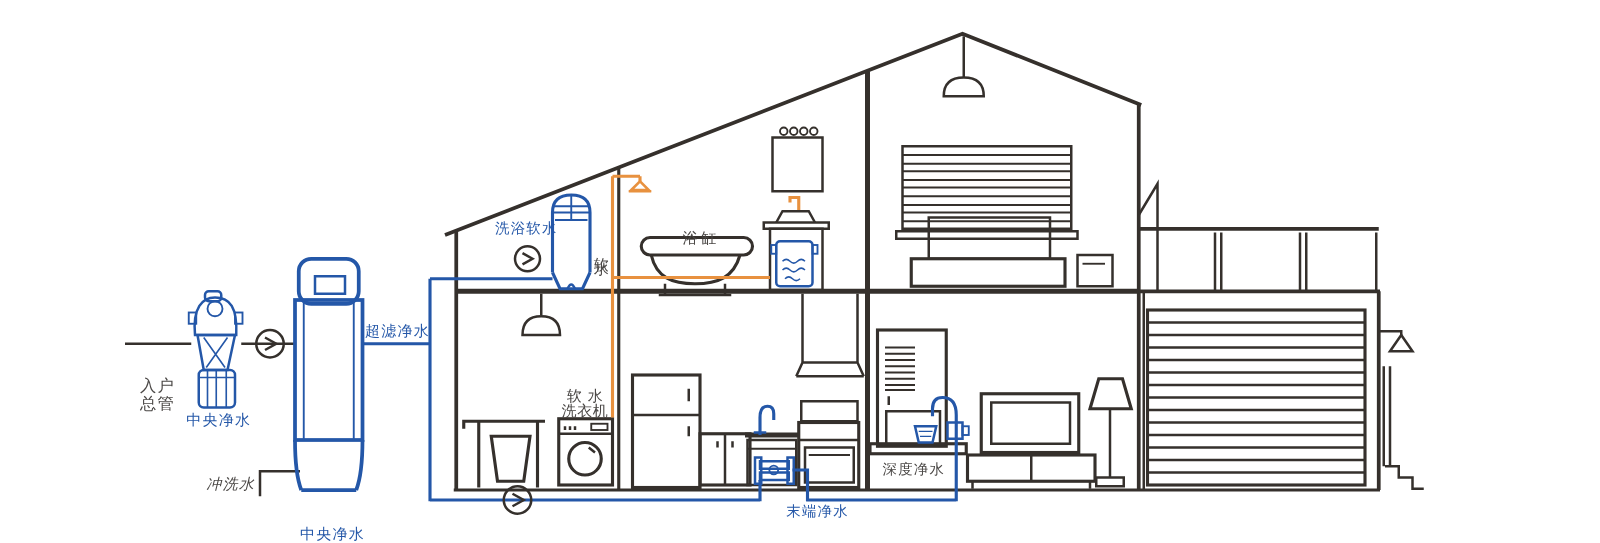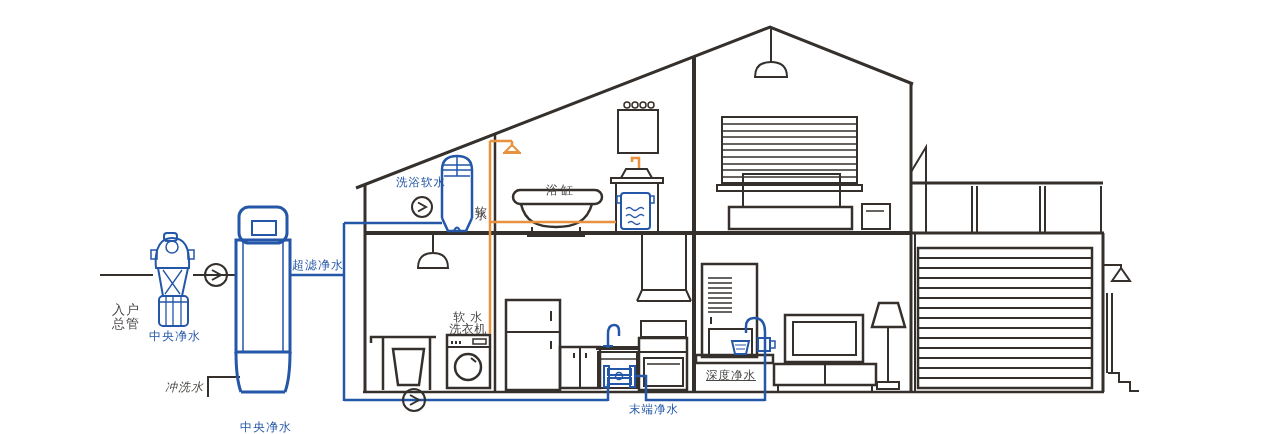--- a/index.html
+++ b/index.html
@@ -270,15 +270,15 @@
 
   <div class="lbl vert small" style="left:474px;top:196px;">软水</div>
 
   <div class="lbl small" style="left:546px;top:183px;letter-spacing:3px;">浴缸</div>
 
   <div class="lbl small center" style="left:448px;top:311px;width:40px;line-height:12px;letter-spacing:0.5px;">软 水
 洗衣机</div>
 
   <div class="lbl blue" style="left:629px;top:402px;font-size:11.5px;">末端净水</div>
 
-  <div class="lbl" style="left:706px;top:368px;font-size:11.5px;text-decoration:underline;">深度净水</div>
+  <div class="lbl" style="left:706px;top:368px;font-size:11.5px;">深度净水</div>
 
 </div>
 
 </body></html>

